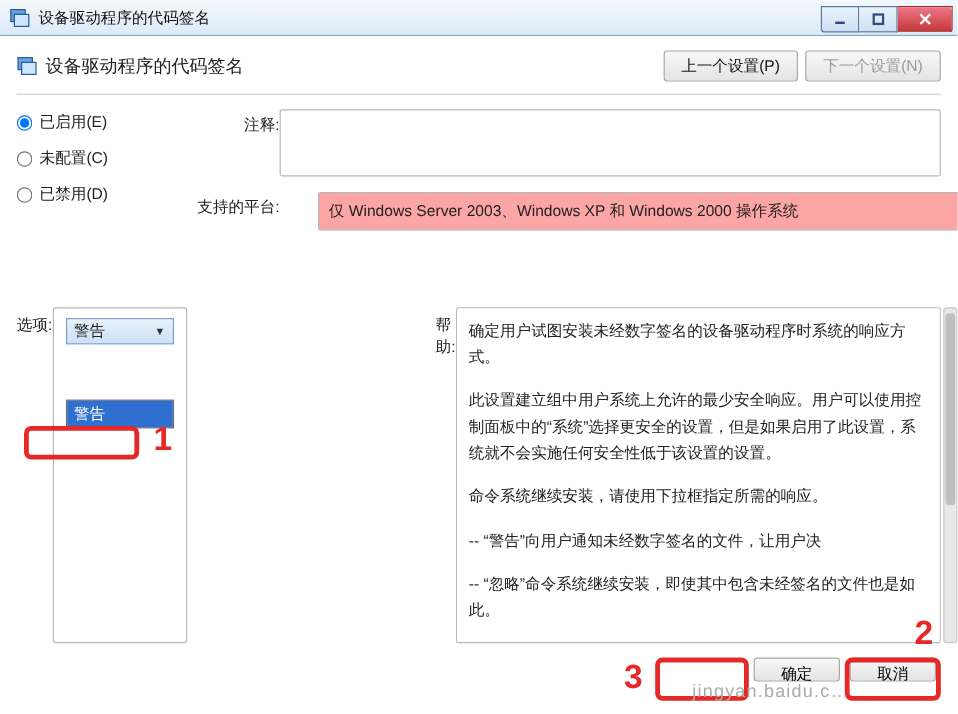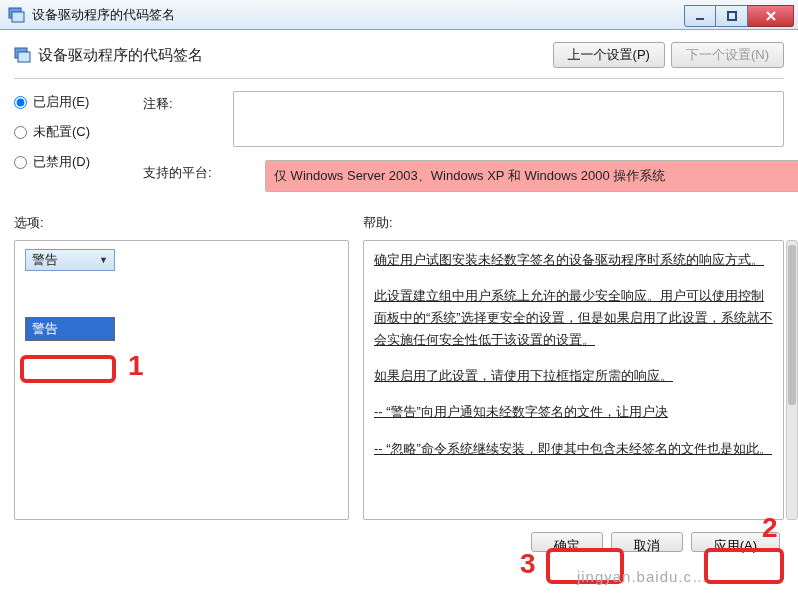--- a/index.html
+++ b/index.html
@@ -27,44 +27,44 @@
 
   .hr { border-top:1px solid #d0d0d0; margin:10px 0 12px; }
 
   
   .cfg { display:flex; gap:14px; }
   .radios { width:115px; padding-top:2px; }
   .radio { display:flex; align-items:center; margin-bottom:12px; gap:6px; }
   .radio input { margin:0; }
   .fields { flex:1; }
   .frow { display:flex; align-items:flex-start; margin-bottom:10px; }
-  .flabel { width:90px; padding-top:4px; }
+  .flabel { width:90px; padding-top:4px;text-align:right; }
   .fval { flex:1; position:relative; }
   .textarea { width:100%; height:56px; border:1px solid #b8b8b8; border-radius:2px; background:#fff; padding:4px 6px; resize:none; overflow-y:scroll; }
   .platline { width:100%; height:32px; border:1px solid #b8b8b8; border-radius:2px; padding:4px 8px; display:flex; align-items:center; background:#fca5a5; position:relative;margin-left:32px; }
   .spin { position:absolute; right:1px; top:1px; bottom:1px; width:16px; display:flex; flex-direction:column; }
   .spin div { flex:1; border-left:1px solid #cfcfcf; display:flex; align-items:center; justify-content:center; color:#666; font-size:8px; }
   .spin div:first-child { border-bottom:1px solid #cfcfcf; }
 
   
   .split { display:flex; gap:14px; margin-top:6px; }
-  .col { flex:1; display:flex; flex-direction:column; min-width:0; }
+  .col { flex:1; display:flex; flex-direction:row; min-width:0;margin-top:48px; }
   .col.left { flex:0 0 335px; }
   .seclbl { margin:6px 0 8px; }
   .box { border:1px solid #b8b8b8; border-radius:2px; background:#fff; padding:8px 10px; height:280px; overflow:auto; position:relative; }
 
   
   .combo { width:90px; height:22px; padding:2px 6px; border:1px solid #7b9dd0; background: linear-gradient(#e8f1fb,#cde1f6); display:flex; align-items:center; justify-content:space-between; }
   .combo .car { font-size:9px; color:#333; }
   .ddlist { position:absolute; left:10px; top:auto; width:90px; border:1px solid #666; background:#fff; }
   .dditem { padding:2px 6px; }
   .dditem.sel { background:#2f6fd0; color:#fff; }
 
   .help-box { line-height:1.7; font-size:13px; }
-  .help-box p { margin:0 0 14px;text-decoration:underline; }
+  .help-box p { margin:0 0 14px; }
   .rightwrap { position:relative; }
   .vscroll { position:absolute; right:-14px; top:0; bottom:0; width:12px; background:#e8e8e8; border:1px solid #c8c8c8; border-radius:3px; }
   .thumb { position:absolute; left:1px; right:1px; top:4px; height:160px; background:#bfbfbf; border-radius:3px; }
 
   
   .footer { display:flex; justify-content:flex-end; gap:8px; margin-top:12px; padding-right:4px; }
   .btn { height:20px; padding:4px 22px; border:1px solid #a8a8a8; background: linear-gradient(#f8f8f8,#e4e4e4); border-radius:3px; }
 
   
   .ann { position:absolute; border:4px solid #e62828; border-radius:6px; pointer-events:none; }
@@ -174,35 +174,34 @@
         </div>
       </div>
     </div>
 
     <div class="col">
       <div class="seclbl">帮助:</div>
       <div class="rightwrap" style="position:relative;">
         <div class="box help-box">
           <p>确定用户试图安装未经数字签名的设备驱动程序时系统的响应方式。</p>
           <p>此设置建立组中用户系统上允许的最少安全响应。用户可以使用控制面板中的“系统”选择更安全的设置，但是如果启用了此设置，系统就不会实施任何安全性低于该设置的设置。</p>
-          <p>如果启用了此设置，请使用下拉框指定所需的响应。</p>
+          <p>命令系统继续安装，请使用下拉框指定所需的响应。</p>
           <p>-- “警告”向用户通知未经数字签名的文件，让用户决</p>
           <p>-- “忽略”命令系统继续安装，即使其中包含未经签名的文件也是如此。</p>
         </div>
         <div class="vscroll">
             <div class="thumb"></div>
           </div>
       </div>
     </div>
   </div>
 
   <div class="footer">
     <button class="btn">确定</button>
     <button class="btn">取消</button>
-    <button class="btn">应用(A)</button>
   </div>
 
 </div>
 
 <div class="ann" style="left:20px; top:355px; width:96px; height:28px;"></div>
 <span class="annlbl" style="left:128px; top:350px;">1</span>
 
 <div class="ann" style="left:546px; top:548px; width:78px; height:36px;"></div>
 <span class="annlbl" style="left:520px; top:548px;">3</span>
 

